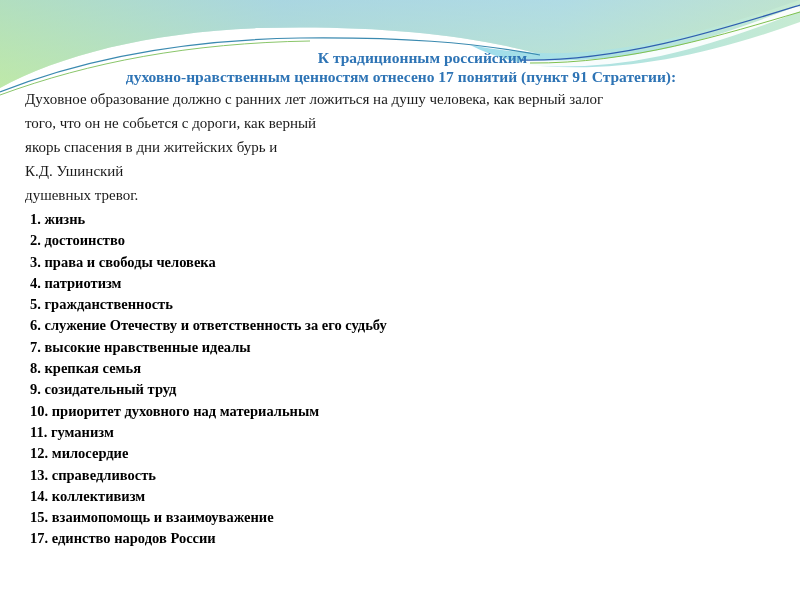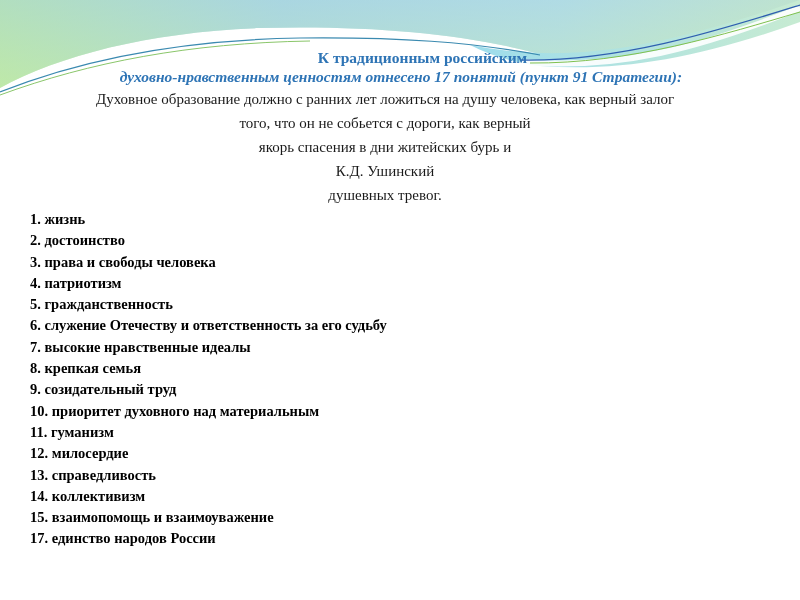--- a/index.html
+++ b/index.html
@@ -8,24 +8,24 @@
       background: #ffffff; position: relative;
       font-family: "Liberation Serif", "DejaVu Serif", serif;
     }
     .bg-decor { position: absolute; left: 0; top: 0; width: 800px; height: 130px; z-index: 0; }
     .title-block {
       position: absolute; left: 0; top: 48px; width: 800px; z-index: 2;
       text-align: center; color: #2e74b5; font-weight: bold;
       font-size: 15.5px; line-height: 19px;
     }
     .title-block .line1 { padding-left: 45px; }
-    .title-block .line2 { padding-left: 2px; font-style: italic; }
+    .title-block .line2 { padding-left: 2px; }
     .quote-block {
       position: absolute; right: 55px; top: 87px; width: 720px; z-index: 2;
-      text-align: center; color: #1a1a1a; font-size: 15px; line-height: 24px;
+      text-align: left; color: #1a1a1a; font-size: 15px; line-height: 24px;
     }
     .values-list {
       position: absolute; left: 30px; top: 209px; z-index: 2;
       list-style: none; margin: 0; padding: 0;
       color: #000000; font-weight: bold; font-size: 14.5px; line-height: 21.3px;
     }
     .values-list li { white-space: nowrap; }
   </style>
 </head>
 <body>

